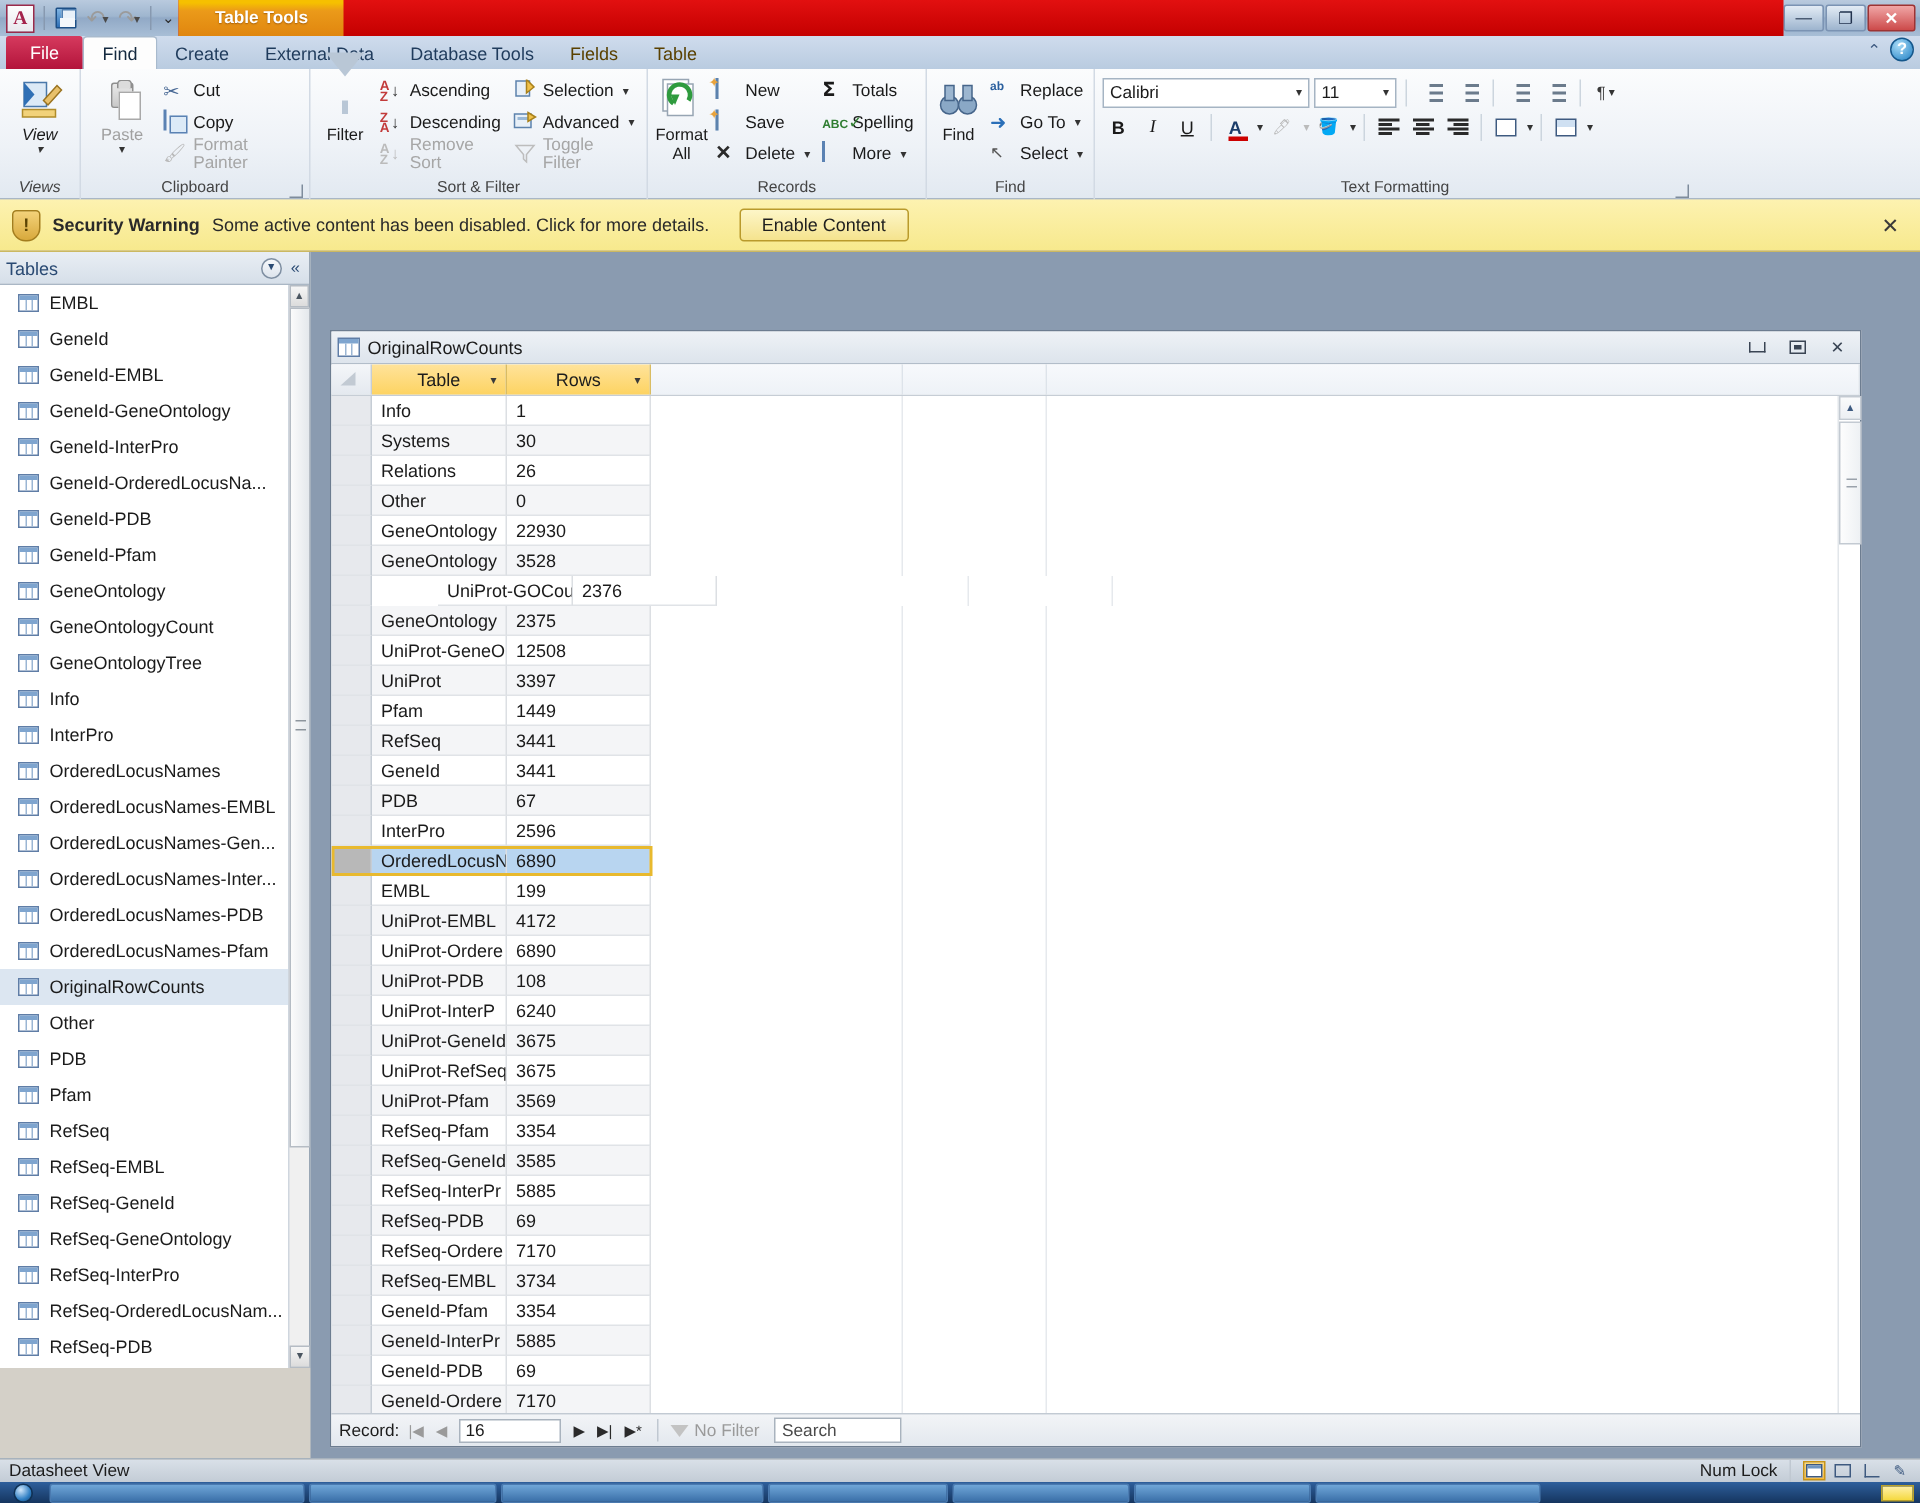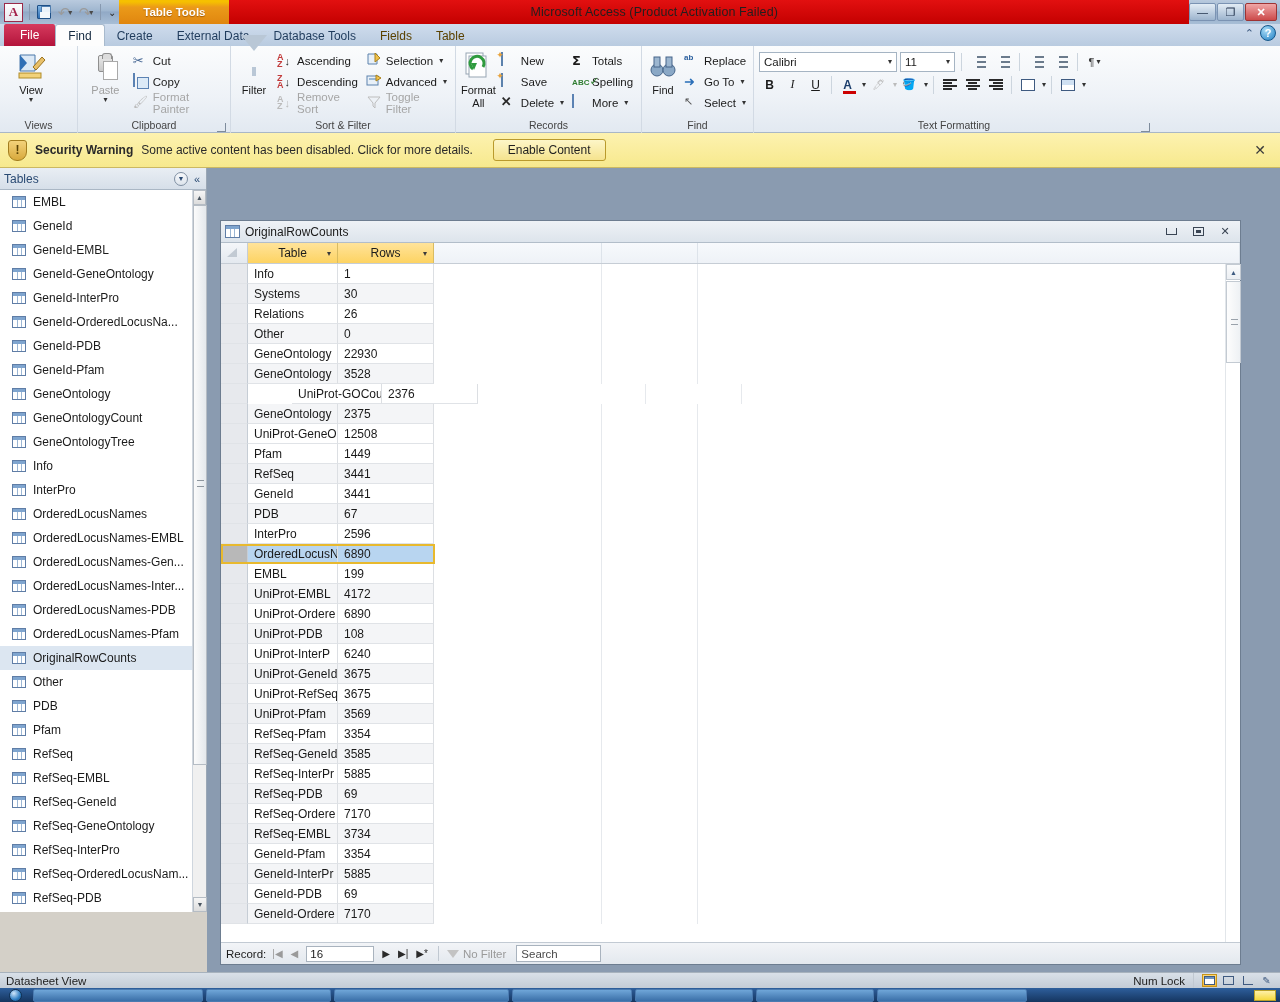--- a/index.html
+++ b/index.html
@@ -381,21 +381,20 @@
           <span class="undo-arrow">↷</span>
           <span class="tiny-caret">▾</span>
         </div>
       <div class="qat-sep"></div>
       <div class="qat-more">⌄</div>
     </div>
     <div class="title-red">
       <div class="ctx-tab-holder">
         <div class="ctx-tab">Table Tools</div>
       </div>
-      <div class="app-title">Microsoft Access (Product Activation Failed)</div>
     </div>
     <div class="wincontrols">
       <div class="wc">—</div>
       <div class="wc">❐</div>
       <div class="wc close">✕</div>
     </div>
   </div>
 
   <div class="ctx-group-bg" style="left:383px; width:110px;"></div>
   <div class="tabbar">
@@ -407,21 +406,21 @@
     <div class="tab ctx">Fields</div>
     <div class="tab ctx">Table</div>
   </div>
   <div class="help-zone">
     <span class="help-caret">⌃</span>
     <span class="help-q">?</span>
   </div>
 
   <div class="ribbon">
 
-    <div class="rgroup" style="width:78px;">
+    <div class="rgroup" style="width:54px;font-style:italic;">
       <div class="rgroup-body">
         <div class="bigbtn">
           <div class="icon32">
             <svg width="32" height="32" viewBox="0 0 32 32">
               <polygon points="5,4 20,4 20,20 5,20" fill="#dce9f6" stroke="#4a78aa"></polygon>
               <polygon points="5,4 12,12 5,20" fill="#2f6fb5"></polygon>
               <rect x="4" y="22" width="22" height="5" fill="#f2d27a" stroke="#b08c2a"></rect>
               <path d="M18 16 L27 6 L30 9 L21 19 Z" fill="#e8c06a" stroke="#9a7320"></path>
             </svg>
           </div>
@@ -967,20 +966,28 @@
               <div class="cell" style="width: 90px;">GeneOntology</div>
               <div class="cell" style="width: 96px;">2375</div>
               <div class="cell" style="width: 168px; background: transparent; border-right: 1px solid rgb(230, 233, 237); border-bottom: none;"></div>
               <div class="cell" style="width: 96px; background: transparent; border-right: 1px solid rgb(230, 233, 237); border-bottom: none;"></div>
               <div class="cell" style="flex: 1 1 0%; background: transparent; border-right: none; border-bottom: none;"></div>
             </div>
             <div class="ds-row">
               <div class="ds-sel"></div>
               <div class="cell" style="width: 90px;">UniProt-GeneO</div>
               <div class="cell" style="width: 96px;">12508</div>
+              <div class="cell" style="width: 168px; background: transparent; border-right: 1px solid rgb(230, 233, 237); border-bottom: none;"></div>
+              <div class="cell" style="width: 96px; background: transparent; border-right: 1px solid rgb(230, 233, 237); border-bottom: none;"></div>
+              <div class="cell" style="flex: 1 1 0%; background: transparent; border-right: none; border-bottom: none;"></div>
+            </div>
+            <div class="ds-row alt">
+              <div class="ds-sel"></div>
+              <div class="cell" style="width: 90px;">UniProt</div>
+              <div class="cell" style="width: 96px;">3397</div>
               <div class="cell" style="width: 168px; background: transparent; border-right: 1px solid rgb(230, 233, 237); border-bottom: none;"></div>
               <div class="cell" style="width: 96px; background: transparent; border-right: 1px solid rgb(230, 233, 237); border-bottom: none;"></div>
               <div class="cell" style="flex: 1 1 0%; background: transparent; border-right: none; border-bottom: none;"></div>
             </div>
             <div class="ds-row">
               <div class="ds-sel"></div>
               <div class="cell" style="width: 90px;">Pfam</div>
               <div class="cell" style="width: 96px;">1449</div>
               <div class="cell" style="width: 168px; background: transparent; border-right: 1px solid rgb(230, 233, 237); border-bottom: none;"></div>
               <div class="cell" style="width: 96px; background: transparent; border-right: 1px solid rgb(230, 233, 237); border-bottom: none;"></div>

